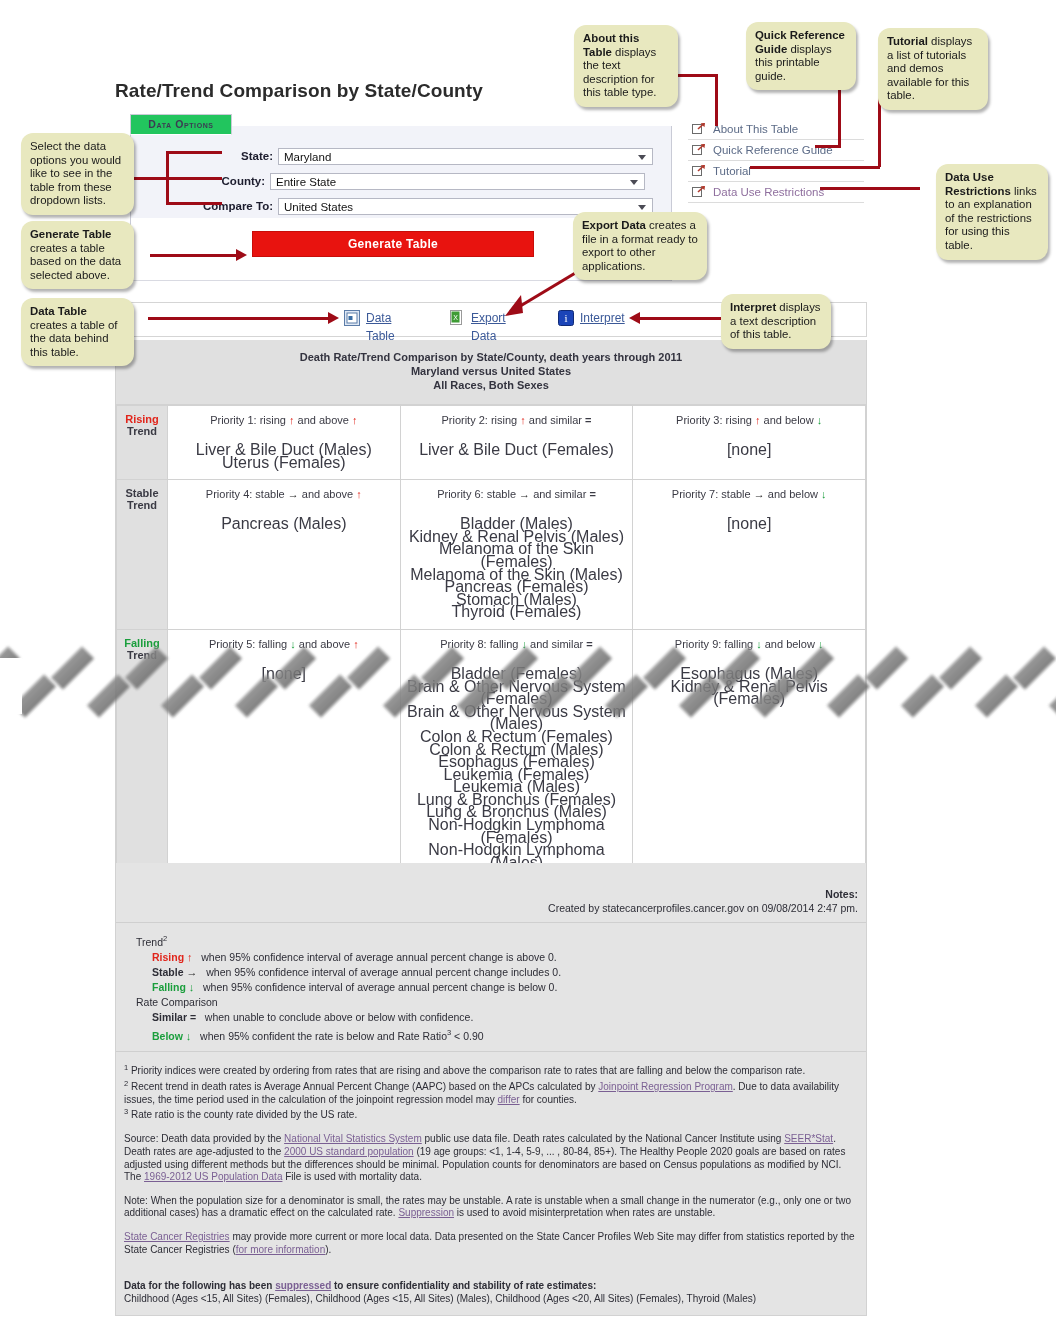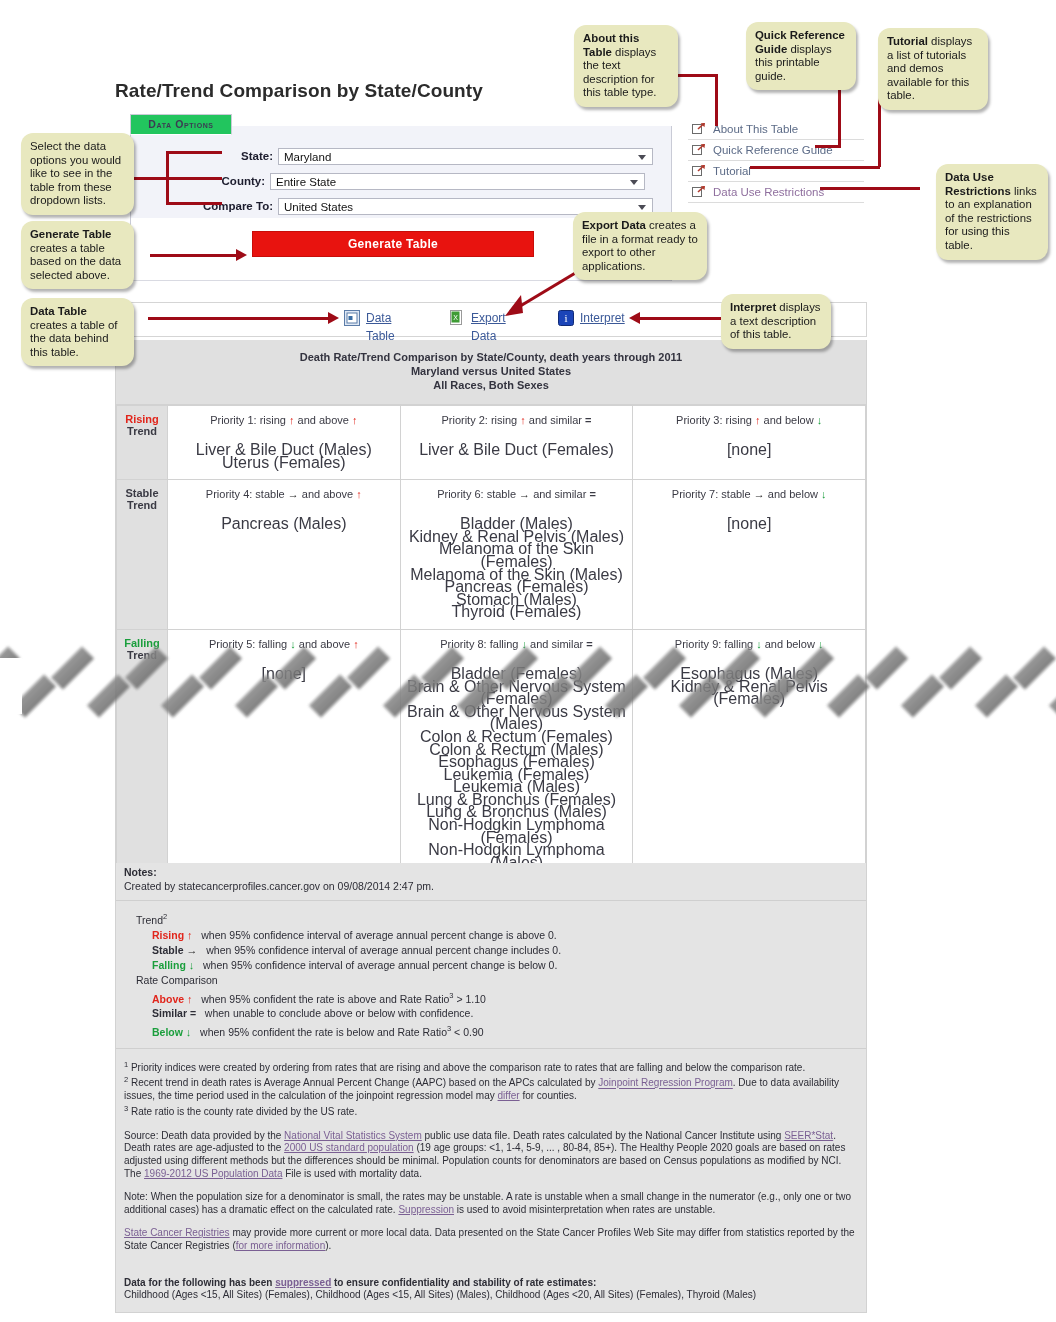--- a/index.html
+++ b/index.html
@@ -118,21 +118,21 @@
   .green{color:#1a9e3c;}
   .arrow-up{color:#e1251b;font-size:11px;}
   .arrow-dn{color:#1a9e3c;font-size:11px;}
   .arrow-rt{color:#222;font-size:11px;}
 
   
   .notes{
     position:absolute;left:115px;width:750px;background:#e4e4e4;
     border:1px solid #d2d2d2;border-top:none;
   }
-  .notes-hd{padding:2px 8px 7px 8px;border-bottom:1px solid #cfcfcf;}
+  .notes-hd{padding:24px 8px 7px 8px;border-bottom:1px solid #cfcfcf;text-align:right;}
   .notes-hd .t{font-size:10.5px;font-weight:bold;color:#2d2d36;line-height:14px;}
   .notes-hd .s{font-size:10.5px;color:#2d2d36;line-height:14px;}
   .legend{padding:8px 8px 8px 20px;border-bottom:1px solid #cfcfcf;}
   .legend .grp{font-size:10.5px;color:#2d2d36;line-height:15px;}
   .legend .row{font-size:10.5px;color:#2d2d36;line-height:15px;padding-left:16px;}
   .legend b{font-weight:bold;}
   .foot{padding:10px 8px 10px 8px;}
   .foot p{margin:0 0 0 0;font-size:10px;color:#2d2d36;line-height:12.6px;}
   .foot p.sp{margin-top:11px;}
   .lnk{color:#7a5f93;text-decoration:underline;cursor:pointer;}
@@ -427,25 +427,20 @@
       <b>Stable</b>
       <span class="arrow-rt">→</span>&nbsp;&nbsp;
       <span>when 95% confidence interval of average annual percent change includes 0.</span>
     </div>
     <div class="row">
       <b style="color:#1a9e3c">Falling</b>
       <span class="arrow-dn">↓</span>&nbsp;&nbsp;
       <span>when 95% confidence interval of average annual percent change is below 0.</span>
     </div>
     <div class="grp">Rate Comparison</div>
-    <div class="row">
-      <b style="color:#e1251b">Above</b>
-      <span class="arrow-up">↑</span>&nbsp;&nbsp;
-      <span>when 95% confident the rate is above and Rate Ratio</span><sup>3</sup><span> &gt; 1.10</span>
-    </div>
     <div class="row">
       <b>Similar</b>
       <b>=</b>&nbsp;&nbsp;
       <span>when unable to conclude above or below with confidence.</span>
     </div>
     <div class="row">
       <b style="color:#1a9e3c">Below</b>
       <span class="arrow-dn">↓</span>&nbsp;&nbsp;
       <span>when 95% confident the rate is below and Rate Ratio</span><sup>3</sup><span> &lt; 0.90</span>
     </div>

